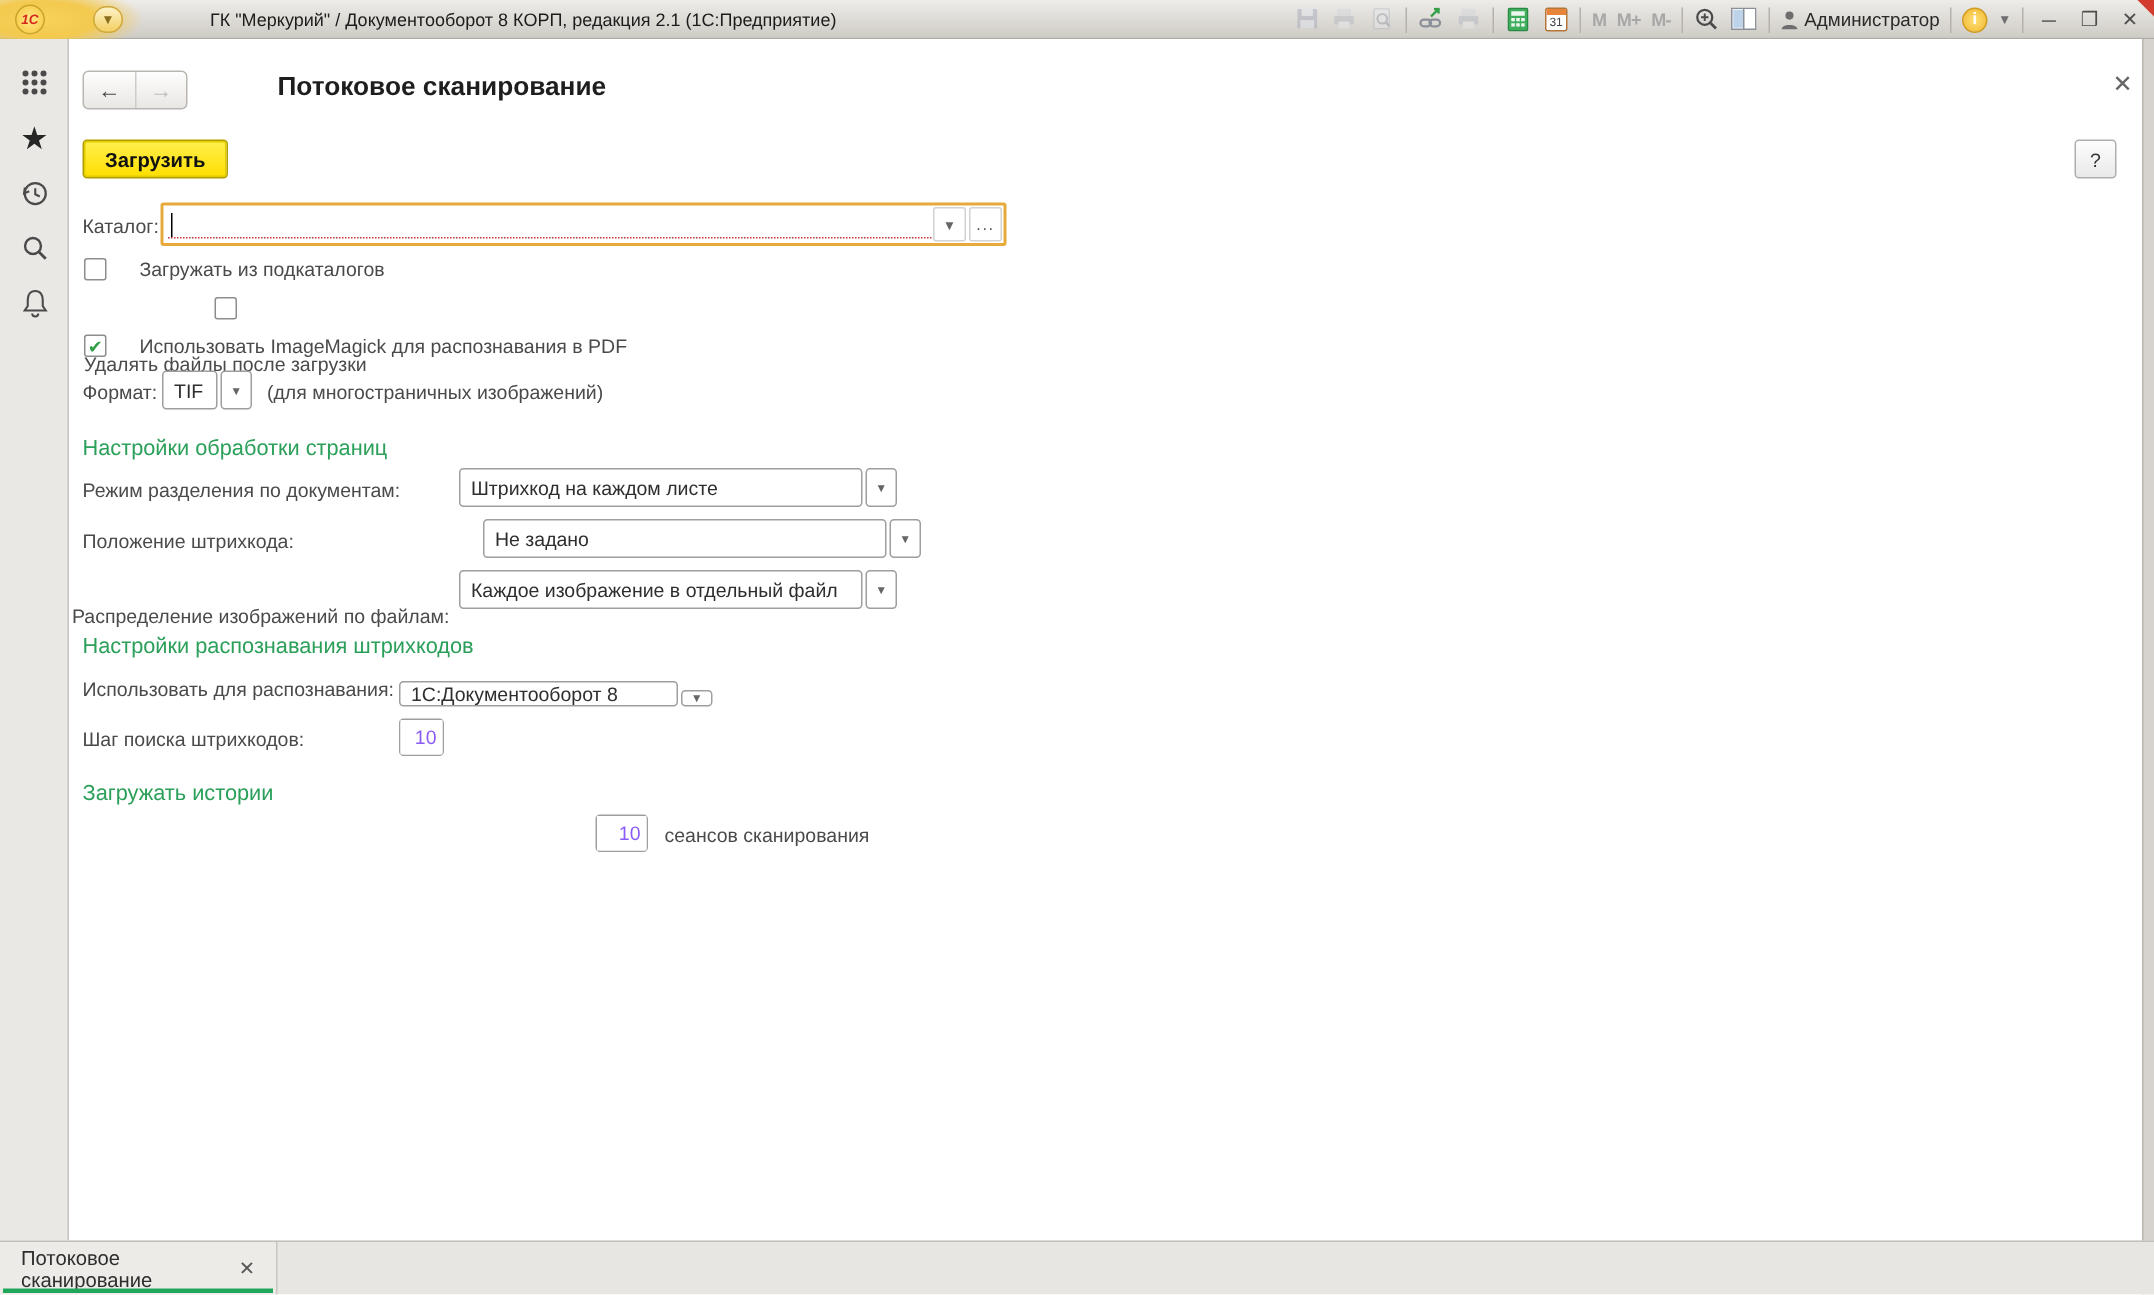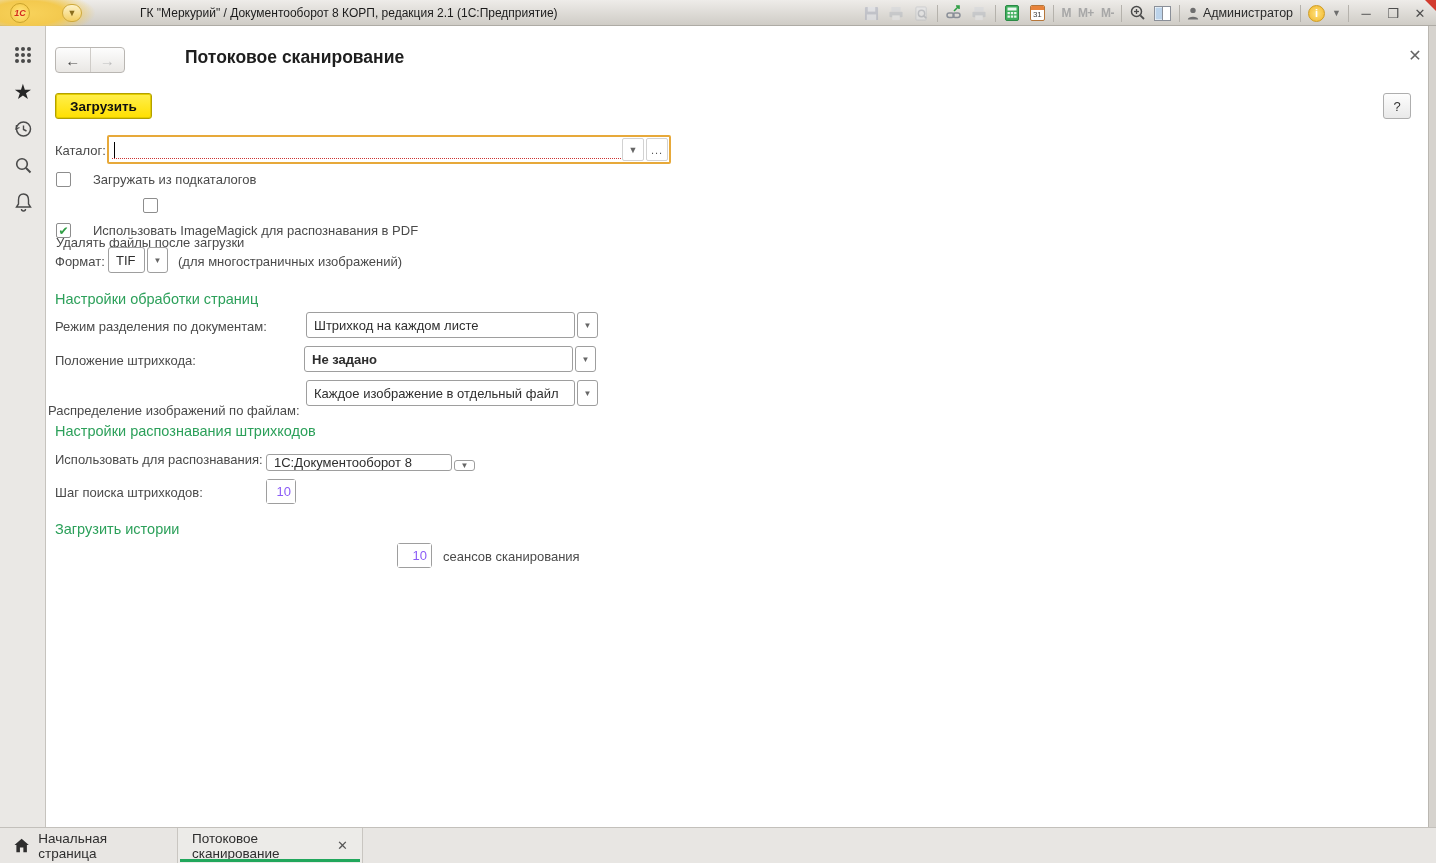--- a/index.html
+++ b/index.html
@@ -14,21 +14,21 @@
     background:radial-gradient(ellipse 90px 30px at 28px 13px, #f8d25a 0%, #f3c94e 40%, rgba(243,201,78,0) 75%); }
   .logo-circle { position:absolute; left:10px; top:3px; width:20px; height:20px; border-radius:50%;
     background:radial-gradient(#ffe98a,#f6c53a); border:1px solid #caa42d;
     color:#d42a1e; font-weight:bold; font-size:9px; display:flex; align-items:center; justify-content:center; font-style:italic; }
   .menu-circle { position:absolute; left:62px; top:4px; width:20px; height:18px; border-radius:9px;
     background:linear-gradient(#fdf2c8,#f4cf62); border:1px solid #cfa93c; color:#8a6d1d;
     display:flex; align-items:center; justify-content:center; font-size:9px; }
   .titlebar-title { position:absolute; left:140px; top:6px; font-size:12px; color:#1c1c1c; white-space:nowrap; }
   .tb-icons { position:absolute; right:6px; top:0; height:26px; display:flex; align-items:center; gap:7px; }
   .tb-sep { width:1px; height:17px; background:#b5b2ac; }
-  .tb-ico { width:18px; height:17px; display:flex; align-items:center; justify-content:center; }
+  .tb-ico { width:18px; height:17px; display:flex; align-items:flex-start; justify-content:center; }
   .dim { opacity:.42; }
   .mem { color:#a7a7a7; font-size:12px; font-weight:bold; letter-spacing:-0.5px; }
   .user-chip { display:flex; align-items:center; gap:4px; color:#2a2a2a; font-size:12.5px; }
   .info-circle { width:17px; height:17px; border-radius:50%; background:radial-gradient(#ffe27a,#f0b52c);
     border:1px solid #cf9c22; color:#fff; font-weight:bold; font-size:11px; display:flex; align-items:center; justify-content:center; }
   .caret { color:#6e6e6e; font-size:9px; }
   .winbtn { color:#4e4e4e; font-size:13px; width:20px; text-align:center; }
   .corner-flag { position:absolute; right:0; top:0; width:0; height:0;
     border-top:11px solid #d23b2e; border-left:11px solid transparent; }
 
@@ -284,21 +284,21 @@
 
   <div class="section-h" style="left:9px; top:265px;">Настройки обработки страниц</div>
 
   <div class="lbl" style="left:9px; top:293px;">Режим разделения по документам:</div>
   <div class="combo" style="left:260px; top:286px;">
     <div class="combo-box" style="width:269px;">Штрихкод на каждом листе</div>
     <div class="combo-btn">▼</div>
   </div>
 
   <div class="lbl" style="left:9px; top:327px;">Положение штрихкода:</div>
-  <div class="combo" style="left:258px; top:320px;font-weight:bold;">
+  <div class="combo" style="left:276px; top:320px;">
     <div class="combo-box" style="width:269px;">Не задано</div>
     <div class="combo-btn">▼</div>
   </div>
 
   <div class="lbl" style="left:2px; top:361px;margin-top:16px;">Распределение изображений по файлам:</div>
   <div class="combo" style="left:260px; top:354px;">
     <div class="combo-box" style="width:269px;">Каждое изображение в отдельный файл</div>
     <div class="combo-btn">▼</div>
   </div>
 
@@ -308,35 +308,29 @@
   <div class="combo" style="left:220px; top:419px;align-items:flex-end;">
     <div class="combo-box" style="width:186px;">1С:Документооборот 8</div>
     <div class="combo-btn">▼</div>
   </div>
 
   <div class="lbl" style="left:9px; top:459px;">Шаг поиска штрихкодов:</div>
   <div class="numfield" style="left:220px; top:453px; width:30px;">
     <input value="10" style="">
   </div>
 
-  <div class="section-h" style="left:9px; top:495px;">Загрузить истории</div>
+  <div class="section-h" style="left:9px; top:495px;">Загружать истории</div>
 
   <div class="numfield" style="left:351px; top:517px; width:35px;">
     <input value="10" style="">
   </div>
   <div class="lbl" style="left:397px; top:523px;">сеансов сканирования</div>
 
 </div>
 
 <div class="right-frame"></div>
 
 <div class="tabbar">
-  <div class="tab" style="width:178px;">
-    <svg width="16" height="15" viewBox="0 0 16 15">
-        <path d="M8 0.5 L15.5 7 L13.5 7 L13.5 14.5 L9.8 14.5 L9.8 9.5 L6.2 9.5 L6.2 14.5 L2.5 14.5 L2.5 7 L0.5 7 Z" fill="#2e2e2e"></path>
-      </svg>
-    <span>Начальная страница</span>
-  </div>
   <div class="tab active" style="width:185px;">
     <span>Потоковое сканирование</span>
     <span class="tab-close">✕</span>
   </div>
 </div>
 
 </body></html>

